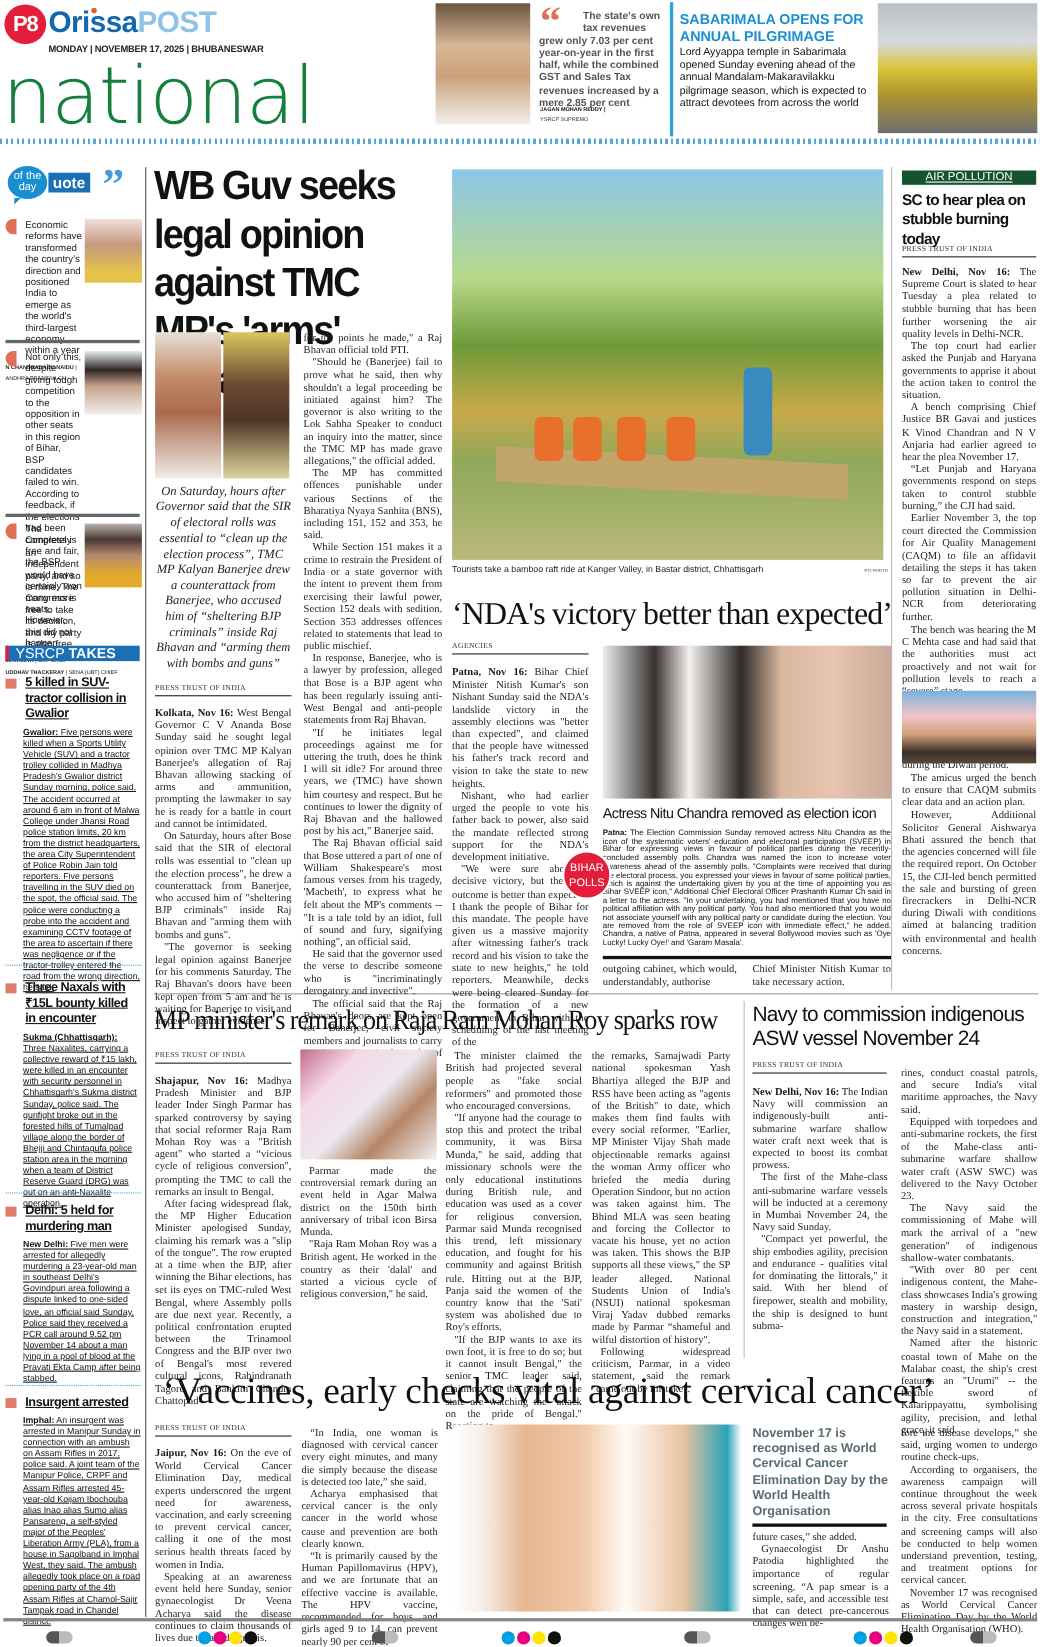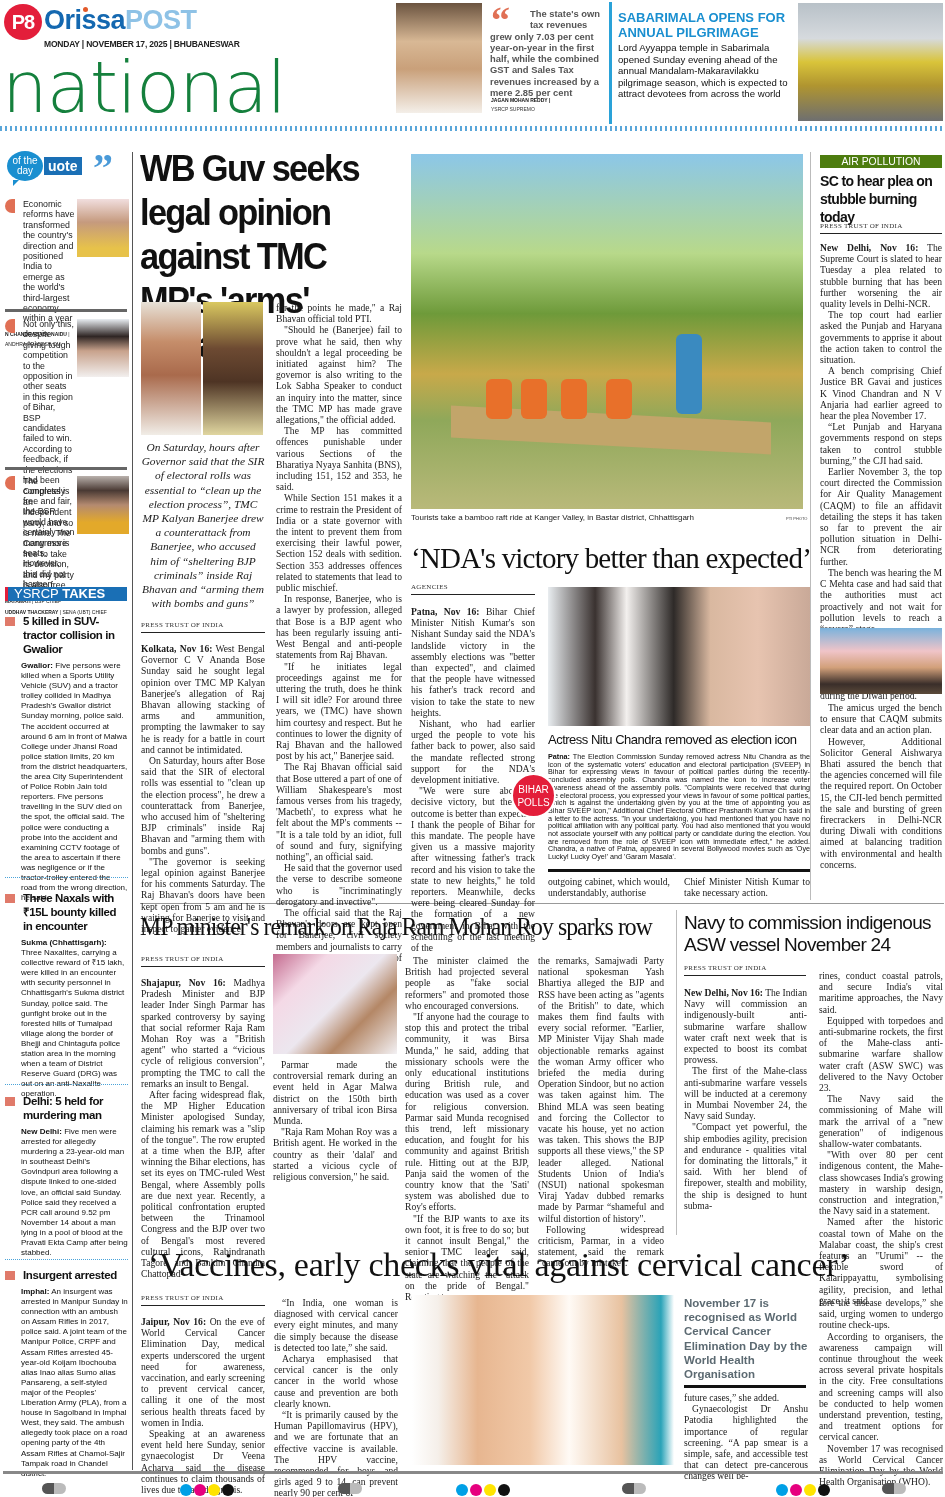--- a/index.html
+++ b/index.html
@@ -45,21 +45,21 @@
   .q-item { left: 5px; width: 124px; font-family: "Liberation Sans", sans-serif; font-size: 8.8px; line-height: 10.4px; color: #1a1a1a; }
   .q-mark { position: absolute; left: 0; top: 0; width: 10px; height: 14px; background: #e07055; border-radius: 8px 0 0 8px; }
   .q-photo { position: absolute; right: 0; top: 0; width: 52px; height: 58px; }
   .q-lines { padding-left: 18px; }
   .q-by { font-family: "Liberation Sans", sans-serif; font-size: 5px; margin-top: 6px; }
   .q-by b { font-size: 5px; }
   .q-sep { left: 5px; width: 122px; height: 3px; background: #666; }
 
   
   .st-head { left: 5px; top: 587px; width: 122px; height: 14px; background: #1a6fb5; color: #fff; font-family: "Liberation Sans", sans-serif; font-size: 13px; line-height: 14px; padding-left: 6px; border-left: 3px solid #e31e3a; }
-  .st-item { left: 5px; width: 123px; }
+  .st-item { left: 5px; width: 123px; text-decoration: underline; }
   .st-title { font-family: "Liberation Sans", sans-serif; font-weight: bold; font-size: 11.5px; line-height: 14px; color: #111; padding-left: 18px; position: relative; letter-spacing: -0.4px; }
   .st-title:before { content: ""; position: absolute; left: 0; top: 3px; width: 10px; height: 9px; background: #e07a6a; }
   .st-body { font-family: "Liberation Sans", sans-serif; font-size: 8px; line-height: 10.1px; padding-left: 16px; margin-top: 5px; color: #111; }
   .dotsep { left: 5px; width: 123px; height: 1px; border-top: 1.5px dotted #4aa3d9; }
 
   
   .wb-head { left: 140px; top: 147px; width: 262px; font-family: "Liberation Sans", sans-serif; font-weight: bold; font-size: 37px; line-height: 44px; letter-spacing: -1.8px; color: #111; transform: scaleX(0.93); transform-origin: left top; }
   .wb-photo1 { left: 141px; top: 302px; width: 60px; height: 133px; background: linear-gradient(180deg, #e7e1d7 0%, #c58d6a 30%, #a96a4c 55%, #f1ede7 100%); }
   .wb-photo2 { left: 203px; top: 302px; width: 60px; height: 133px; background: linear-gradient(180deg, #d9c860 0%, #6d4a32 35%, #4e3424 60%, #e0d6a0 100%); }
   .wb-pull { left: 141px; top: 440px; width: 124px; font-family: "Liberation Serif", serif; font-style: italic; font-size: 11.4px; line-height: 14.2px; text-align: center; color: #222; }
@@ -80,21 +80,21 @@
   .nda-col1 { left: 411px; top: 606px; width: 124px; }
   .nda-photo { left: 548px; top: 587px; width: 262px; height: 139px; background: linear-gradient(90deg, #e9edf0 0%, #3a3230 18%, #f3f0ee 30%, #2e2a28 48%, #d9b8a0 62%, #e7c4b0 80%, #c9a998 100%); }
   .nitu-head { left: 548px; top: 732px; font-family: "Liberation Sans", sans-serif; font-size: 13px; letter-spacing: -0.5px; color: #111; }
   .nitu-body { left: 548px; top: 753px; width: 262px; font-family: "Liberation Sans", sans-serif; font-size: 7.2px; line-height: 7.7px; color: #111; text-align: justify; }
   .bihar-polls { left: 511px; top: 773px; width: 45px; height: 45px; border-radius: 50%; background: #e31e3a; color: #fff; font-family: "Liberation Sans", sans-serif; font-size: 10px; line-height: 13px; text-align: center; padding-top: 8px; border: 2px solid #fff; }
   .nda-rule { left: 548px; top: 869px; width: 262px; height: 3px; background: #111; }
   .nda-col2 { left: 548px; top: 876px; width: 122px; }
   .nda-col3 { left: 684px; top: 876px; width: 126px; }
 
   
-  .ap-tag { left: 820px; top: 155px; width: 122px; height: 13px; background: #4d7c0f; color: #fff; font-family: "Liberation Sans", sans-serif; font-size: 10.4px; line-height: 13px; text-align: center; }
+  .ap-tag { left: 820px; top: 155px; width: 122px; height: 13px; background: #14532d; color: #fff; font-family: "Liberation Sans", sans-serif; font-size: 10.4px; line-height: 13px; text-align: center; text-decoration: underline; }
   .ap-head { left: 820px; top: 172px; width: 124px; font-family: "Liberation Sans", sans-serif; font-weight: bold; font-size: 14px; line-height: 18px; letter-spacing: -0.6px; color: #111; }
   .ap-credit { left: 820px; top: 222px; width: 122px; }
   .ap-body { left: 820px; top: 242px; width: 122px; }
   .ap-photo { left: 820px; top: 628px; width: 122px; height: 66px; background: linear-gradient(180deg, #7ab2dc 0%, #f0c4c8 35%, #d2a07a 60%, #3a2e2a 85%, #5b4a3a 100%); }
   .ap-body2 { left: 820px; top: 702px; width: 122px; }
 
   
   .mp-head { left: 140px; top: 912px; width: 540px; font-family: "Liberation Serif", serif; font-size: 25.5px; line-height: 30px; letter-spacing: -1px; color: #111; transform: scaleX(0.93); transform-origin: left top; white-space: nowrap; }
   .mp-credit { left: 141px; top: 955px; width: 124px; }
   .mp-col1 { left: 141px; top: 977px; width: 124px; }

